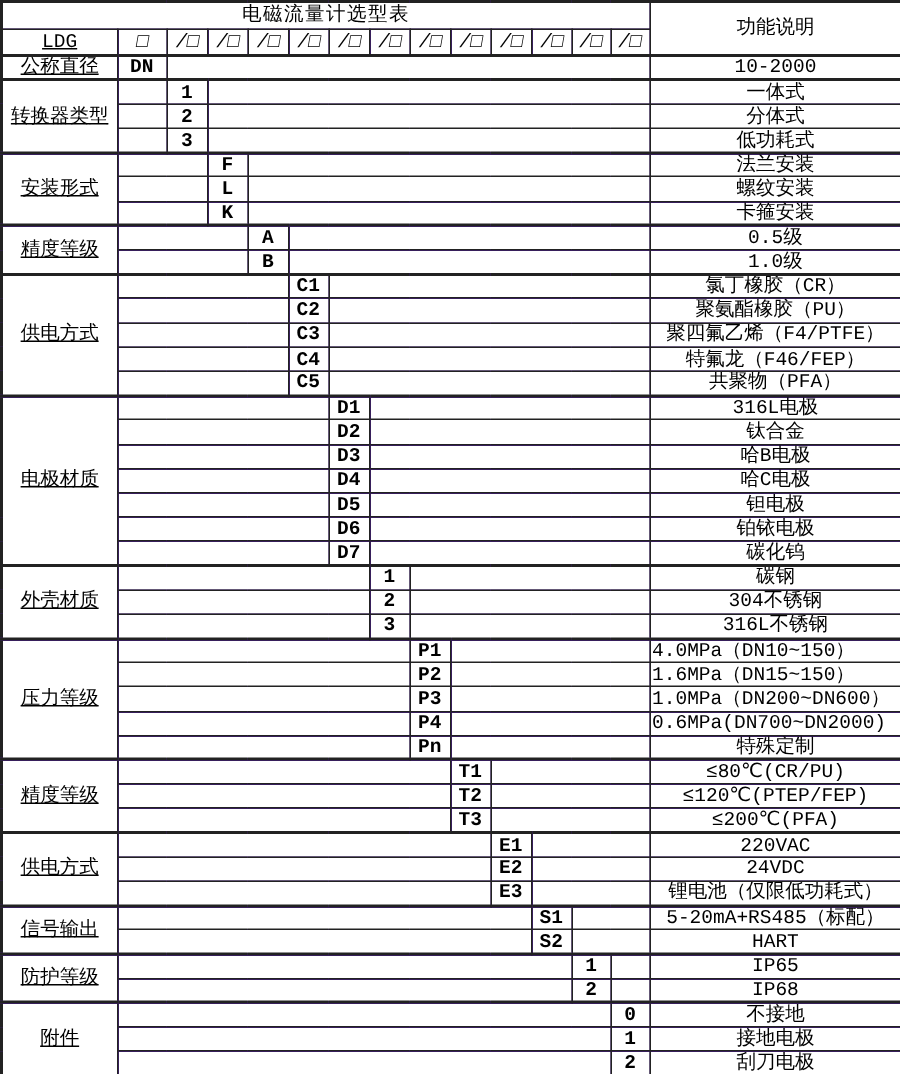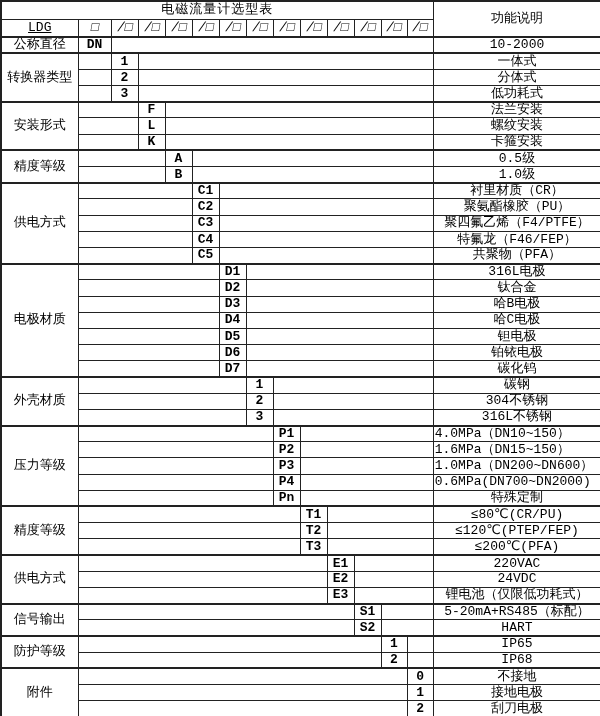--- a/index.html
+++ b/index.html
@@ -24,21 +24,21 @@
   }
   
   table.sel{border:2px solid #222;}
   thead tr{height:18px;}
   tbody tr{height:16.19px;}
   td.title-cell{font-size:14px;letter-spacing:1px;}
   td.func-hdr{font-size:14px;margin-left:28px;}
   td.ldg-prefix{text-align:left;padding-left:10px;font-size:13px;text-decoration:underline;}
   td.box-cell{font-size:12px;}
   .boxglyph{display:inline-block;transform:skewX(-10deg);}
-  td.label{font-size:13px;}
+  td.label{font-size:13px;text-decoration:underline;}
   td.code{font-size:12px;font-weight:bold;}
   td.desc{font-size:13px;}
   td.desc.left{text-align:left;padding-left:1px;}
   
   td.filler{
     border-top:1px solid #ececec;
     border-bottom:1px solid #ececec;
     border-left:1px solid #222;
     border-right:1px solid #222;
   }
@@ -147,21 +147,21 @@
           <td class="filler" colspan="3"></td>
           <td class="code">B</td>
           <td class="filler" colspan="9"></td>
           <td class="desc">1.0级</td>
         </tr>
         <tr class="sec-top">
           <td class="label" rowspan="5">供电方式</td>
           <td class="filler" colspan="4"></td>
           <td class="code">C1</td>
           <td class="filler" colspan="8"></td>
-          <td class="desc">衬里材质（CR）</td>
+          <td class="desc">氯丁橡胶（CR）</td>
         </tr>
         <tr>
           <td class="filler" colspan="4"></td>
           <td class="code">C2</td>
           <td class="filler" colspan="8"></td>
           <td class="desc">聚氨酯橡胶（PU）</td>
         </tr>
         <tr>
           <td class="filler" colspan="4"></td>
           <td class="code">C3</td>

